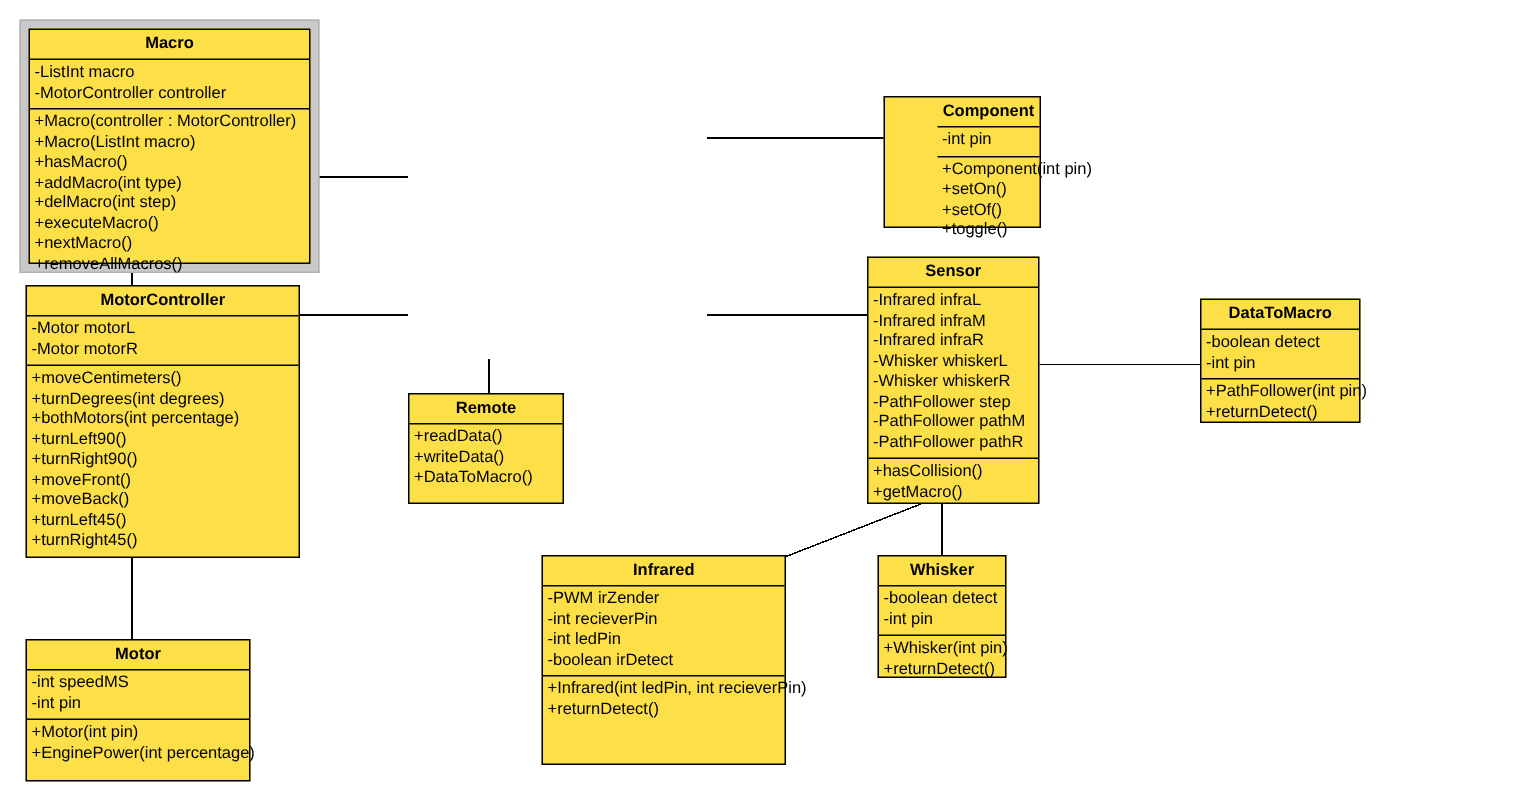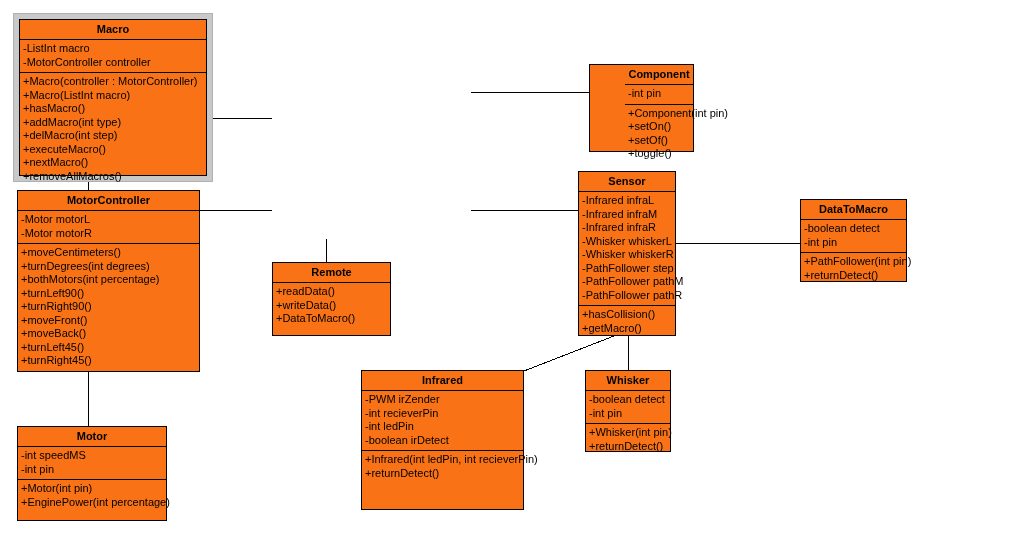--- a/index.html
+++ b/index.html
@@ -9,21 +9,21 @@
     background:#ffffff;
     font-family:"Liberation Sans", sans-serif;
     overflow:hidden;
     position:relative;
   }
   #canvas{position:absolute;left:0;top:0;width:1018px;height:537px;}
   svg.links{position:absolute;left:0;top:0;width:1018px;height:537px;pointer-events:none;}
 
   .uml-class{
     position:absolute;
-    background:#f97316;
+    background:#fde047;
     border:1px solid #000000;
     box-sizing:border-box;
     font-size:11px;
     line-height:13px;
     color:#000000;
     z-index:5;
   }
   .uml-title{
     text-align:center;
     font-weight:bold;
@@ -131,21 +131,21 @@
       <div class="uml-row">-int speedMS</div>
       <div class="uml-row">-int pin</div>
     </div>
     <div class="uml-compartment">
       <div class="uml-row">+Motor(int pin)</div>
       <div class="uml-row">+EnginePower(int percentage)</div>
     </div>
   </div>
 
 
-  <div class="uml-class" style="left:272px;top:262px;width:119px;height:74px;">
+  <div class="uml-class" style="left:272px;top:262px;width:104px;height:74px;">
     <div class="uml-title">Remote</div>
     <div class="uml-compartment">
       <div class="uml-row">+readData()</div>
       <div class="uml-row">+writeData()</div>
       <div class="uml-row">+DataToMacro()</div>
     </div>
   </div>
 
   <div class="uml-class" style="left:589px;top:64px;width:105px;height:88px;padding-left:35px;">
     <div class="uml-title">Component</div>
@@ -153,21 +153,21 @@
       <div class="uml-row">-int pin</div>
     </div>
     <div class="uml-compartment">
       <div class="uml-row">+Component(int pin)</div>
       <div class="uml-row">+setOn()</div>
       <div class="uml-row">+setOf()</div>
       <div class="uml-row">+toggle()</div>
     </div>
   </div>
 
-  <div class="uml-class" style="left:578px;top:171px;width:98px;height:165px;">
+  <div class="uml-class" style="left:578px;top:171px;width:115px;height:165px;">
     <div class="uml-title">Sensor</div>
     <div class="uml-compartment sep">
       <div class="uml-row">-Infrared infraL</div>
       <div class="uml-row">-Infrared infraM</div>
       <div class="uml-row">-Infrared infraR</div>
       <div class="uml-row">-Whisker whiskerL</div>
       <div class="uml-row">-Whisker whiskerR</div>
       <div class="uml-row">-PathFollower step</div>
       <div class="uml-row">-PathFollower pathM</div>
       <div class="uml-row">-PathFollower pathR</div>

